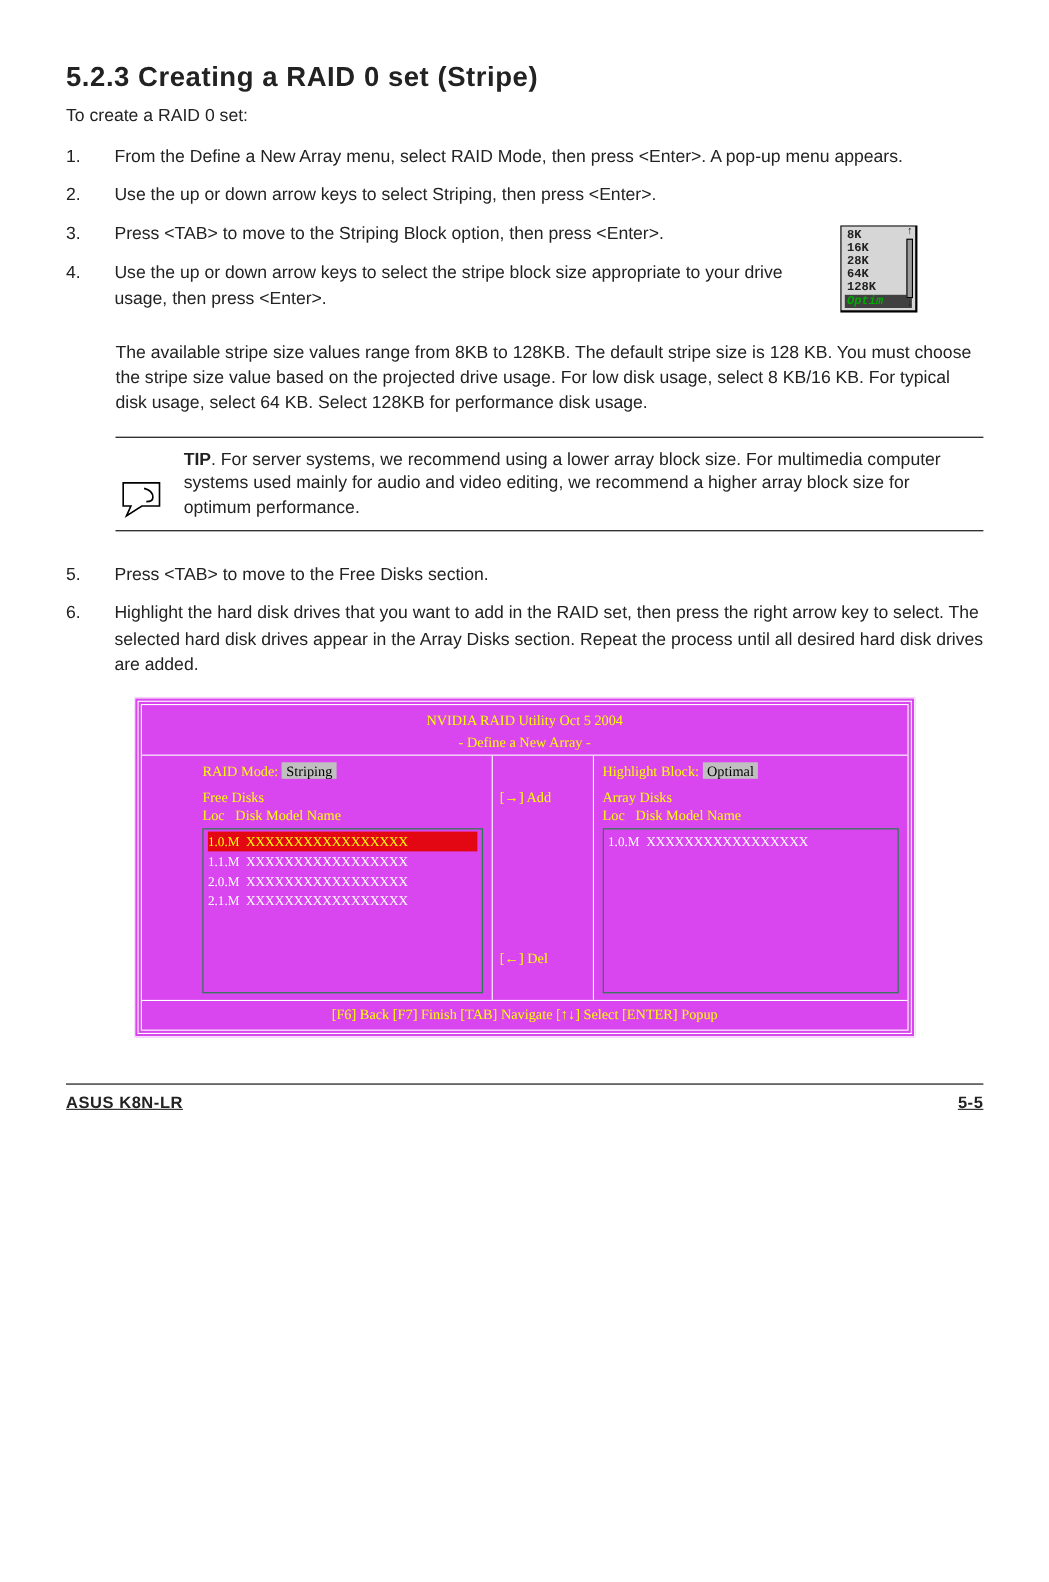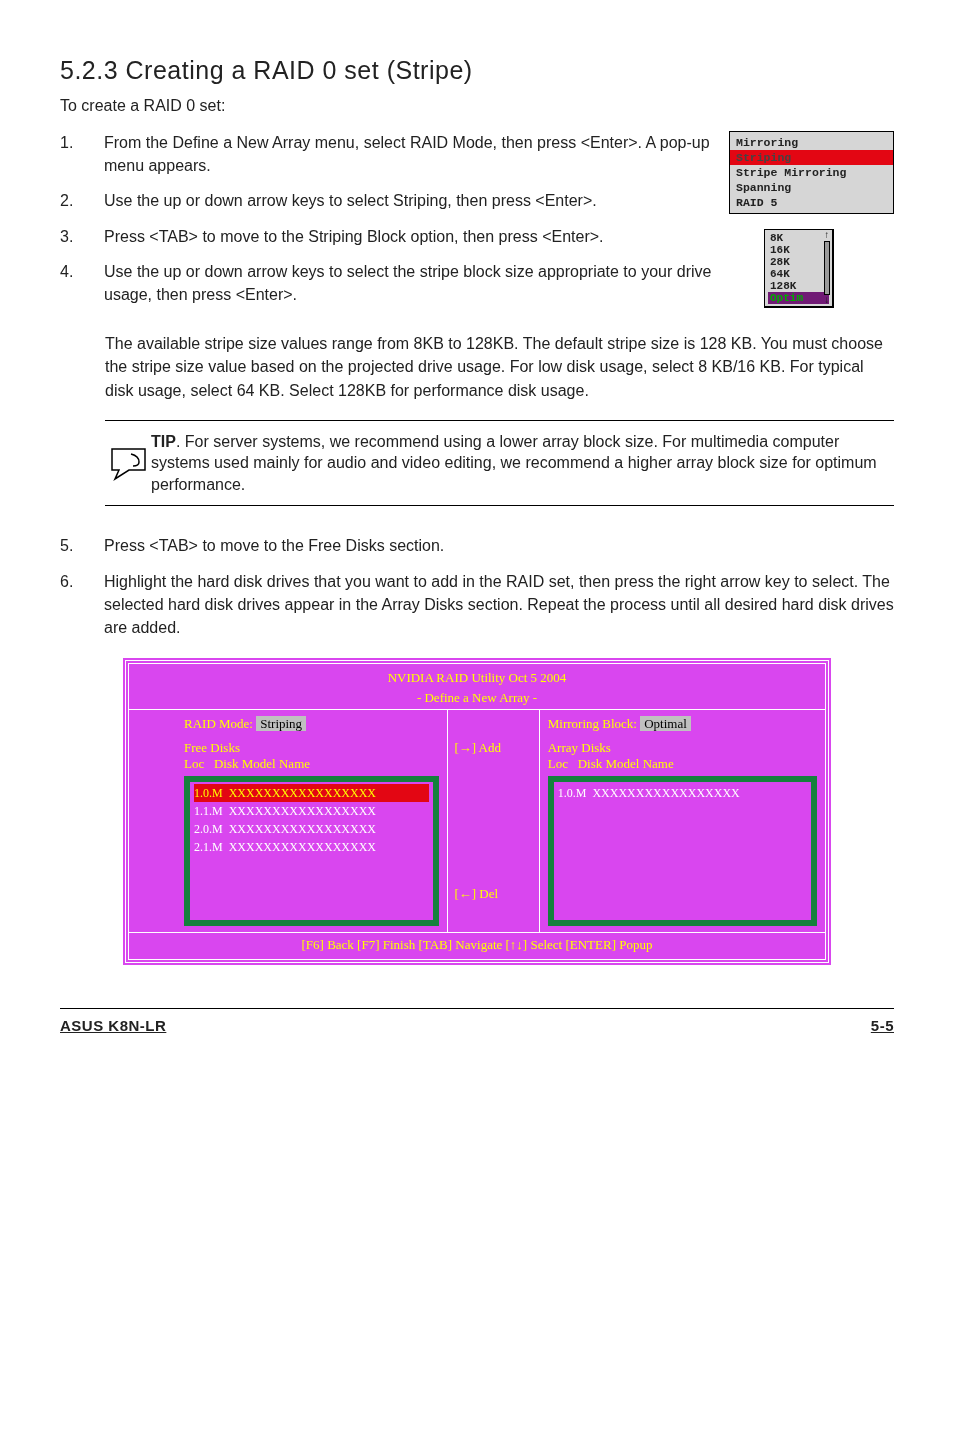--- a/index.html
+++ b/index.html
@@ -1,69 +1,60 @@
 <!DOCTYPE html>
 <html><head>
 <meta charset="utf-8">
 <style>
   *{box-sizing:border-box;margin:0;padding:0;}
   body{font-family:Arial,Helvetica,sans-serif;font-size:16px;width:954px;background:#fff;color:#222;padding:56px 60px 20px;}
-  .heading{font-size:25px;font-weight:normal;letter-spacing:.5px;margin-bottom:12px;}
+  .heading{font-size:25px;font-weight:bold;letter-spacing:.5px;margin-bottom:12px;}
   .intro{margin-bottom:16px;}
   ol.steps{list-style:none;counter-reset:step;margin-left:0;padding-left:0;}
   ol.steps>li{display:flex;gap:24px;margin-bottom:12px;line-height:1.45;}
   ol.steps>li>.num{min-width:20px;}
   .after-text{line-height:1.45;margin:14px 0 18px 45px;}
   .right-box-wrap{float:right;margin-left:12px;}
   .menu1{border:1px solid #000;background:#d6d6d6;width:165px;font-family:"Courier New",monospace;font-size:11.5px;font-weight:bold;padding:3px 0;}
   .menu1 .row{padding:1px 6px;}
   .menu1 .sel{background:#e30613;color:#444;}
   .menu2{border:1px solid #000;border-right-width:2px;border-bottom-width:2px;background:#d6d6d6;width:70px;font-family:"Courier New",monospace;font-size:11px;font-weight:bold;padding:2px 3px;position:relative;}
   .menu2 .row{padding:0 2px;}
-  .menu2 .sel{background:#701a75;color:#0a0;}
+  .menu2 .sel{background:#404040;color:#0a0;font-style:italic;}
   .menu2 .bar{position:absolute;right:2px;top:11px;bottom:11px;width:6px;background:#9a9a9a;border:1px solid #000;}
   .menu2 .ar{position:absolute;right:2px;font-size:10px;}
   .menu2 .ar.up{top:0;} .menu2 .ar.dn{bottom:0;}
-  .tip{border-top:1px solid #000;border-bottom:1px solid #000;margin:0 0 28px 45px;padding:10px 4px;display:flex;gap:0;align-items:center;}
+  .tip{border-top:1px solid #000;border-bottom:1px solid #000;margin:0 0 28px 45px;padding:10px 4px;display:flex;gap:16px;align-items:flex-end;}
   .tip svg{flex-shrink:0;margin-top:2px;}
   .tip .txt{line-height:1.35;}
   .tip .txt b{font-weight:bold;}
   .bios{border:4px double #fff;background:#d946ef;color:#fff;font-family:Liberation Serif, serif;font-size:13px;width:710px;margin:18px auto 0;padding:2px;}
   .bios .inner{border:1px solid #fff;padding:0 0 2px;}
   .bios .title{text-align:center;color:#ff0;padding:4px 0 2px;line-height:1.5;}
   .bios .cols{display:flex;border-top:1px solid #fff;}
   .bios .col{padding:6px 8px;}
   .bios .colL{width:42%;border-right:1px solid #fff;margin-left:47px;}
   .bios .colM{width:14%;border-right:1px solid #fff;display:flex;flex-direction:column;justify-content:space-between;color:#ff0;padding:30px 6px;gap:35px;}
   .bios .colR{width:44%;}
   .bios .lbl{color:#ff0;}
   .bios .val{background:#c0c0c0;color:#000;padding:0 4px;}
   .bios .listhead{color:#ff0;margin-top:8px;}
-  .bios .listbox{border:6px solid #15803d;height:150px;margin-top:4px;padding:2px 4px;font-size:12px;line-height:1.5;}
+  .bios .listbox{border:1px solid #15803d;height:150px;margin-top:4px;padding:2px 4px;font-size:12px;line-height:1.5;}
   .bios .rowhi{background:#e30613;color:#ff0;}
   .bios .foot{border-top:1px solid #fff;text-align:center;color:#ff0;padding:4px 0;}
   .clearfix::after{content:"";display:table;clear:both;}
   .footer{display:flex;justify-content:space-between;font-weight:bold;font-size:15px;border-top:1px solid #000;margin-top:42px;padding-top:8px;letter-spacing:.5px;text-decoration:underline;}
 </style>
 </head>
 <body>
 
 <h2 class="heading">5.2.3   Creating a RAID 0 set (Stripe)</h2>
 <p class="intro">To create a RAID 0 set:</p>
 
 <div class="clearfix">
-  <div class="right-box-wrap">
-    <div class="menu1">
-      <div class="row">Mirroring</div>
-      <div class="row sel">Striping</div>
-      <div class="row">Stripe Mirroring</div>
-      <div class="row">Spanning</div>
-      <div class="row">RAID 5</div>
-    </div>
-  </div>
   <ol class="steps">
     <li>
         <span class="num">1.</span>
         <span>From the Define a New Array menu, select RAID Mode, then press &lt;Enter&gt;. A pop-up menu appears.</span>
       </li>
     <li>
         <span class="num">2.</span>
         <span>Use the up or down arrow keys to select Striping, then press &lt;Enter&gt;.</span>
       </li>
   </ol>
@@ -133,21 +124,21 @@
           <div><span>1.1.M</span>&nbsp;&nbsp;<span>XXXXXXXXXXXXXXXXX</span></div>
           <div><span>2.0.M</span>&nbsp;&nbsp;<span>XXXXXXXXXXXXXXXXX</span></div>
           <div><span>2.1.M</span>&nbsp;&nbsp;<span>XXXXXXXXXXXXXXXXX</span></div>
         </div>
       </div>
       <div class="col colM">
         <div>[→] Add</div>
         <div>[←] Del</div>
       </div>
       <div class="col colR">
-        <span class="lbl">Mirroring Block:</span>
+        <span class="lbl">Highlight Block:</span>
         <span class="val">Optimal</span>
         <div class="listhead">Array Disks</div>
         <div><span class="lbl">Loc</span>&nbsp;&nbsp;&nbsp;<span class="lbl">Disk Model Name</span></div>
         <div class="listbox">
           <div><span>1.0.M</span>&nbsp;&nbsp;<span>XXXXXXXXXXXXXXXXX</span></div>
         </div>
       </div>
     </div>
     <div class="foot">[F6] Back  [F7] Finish  [TAB] Navigate  [↑↓] Select  [ENTER] Popup</div>
   </div>

